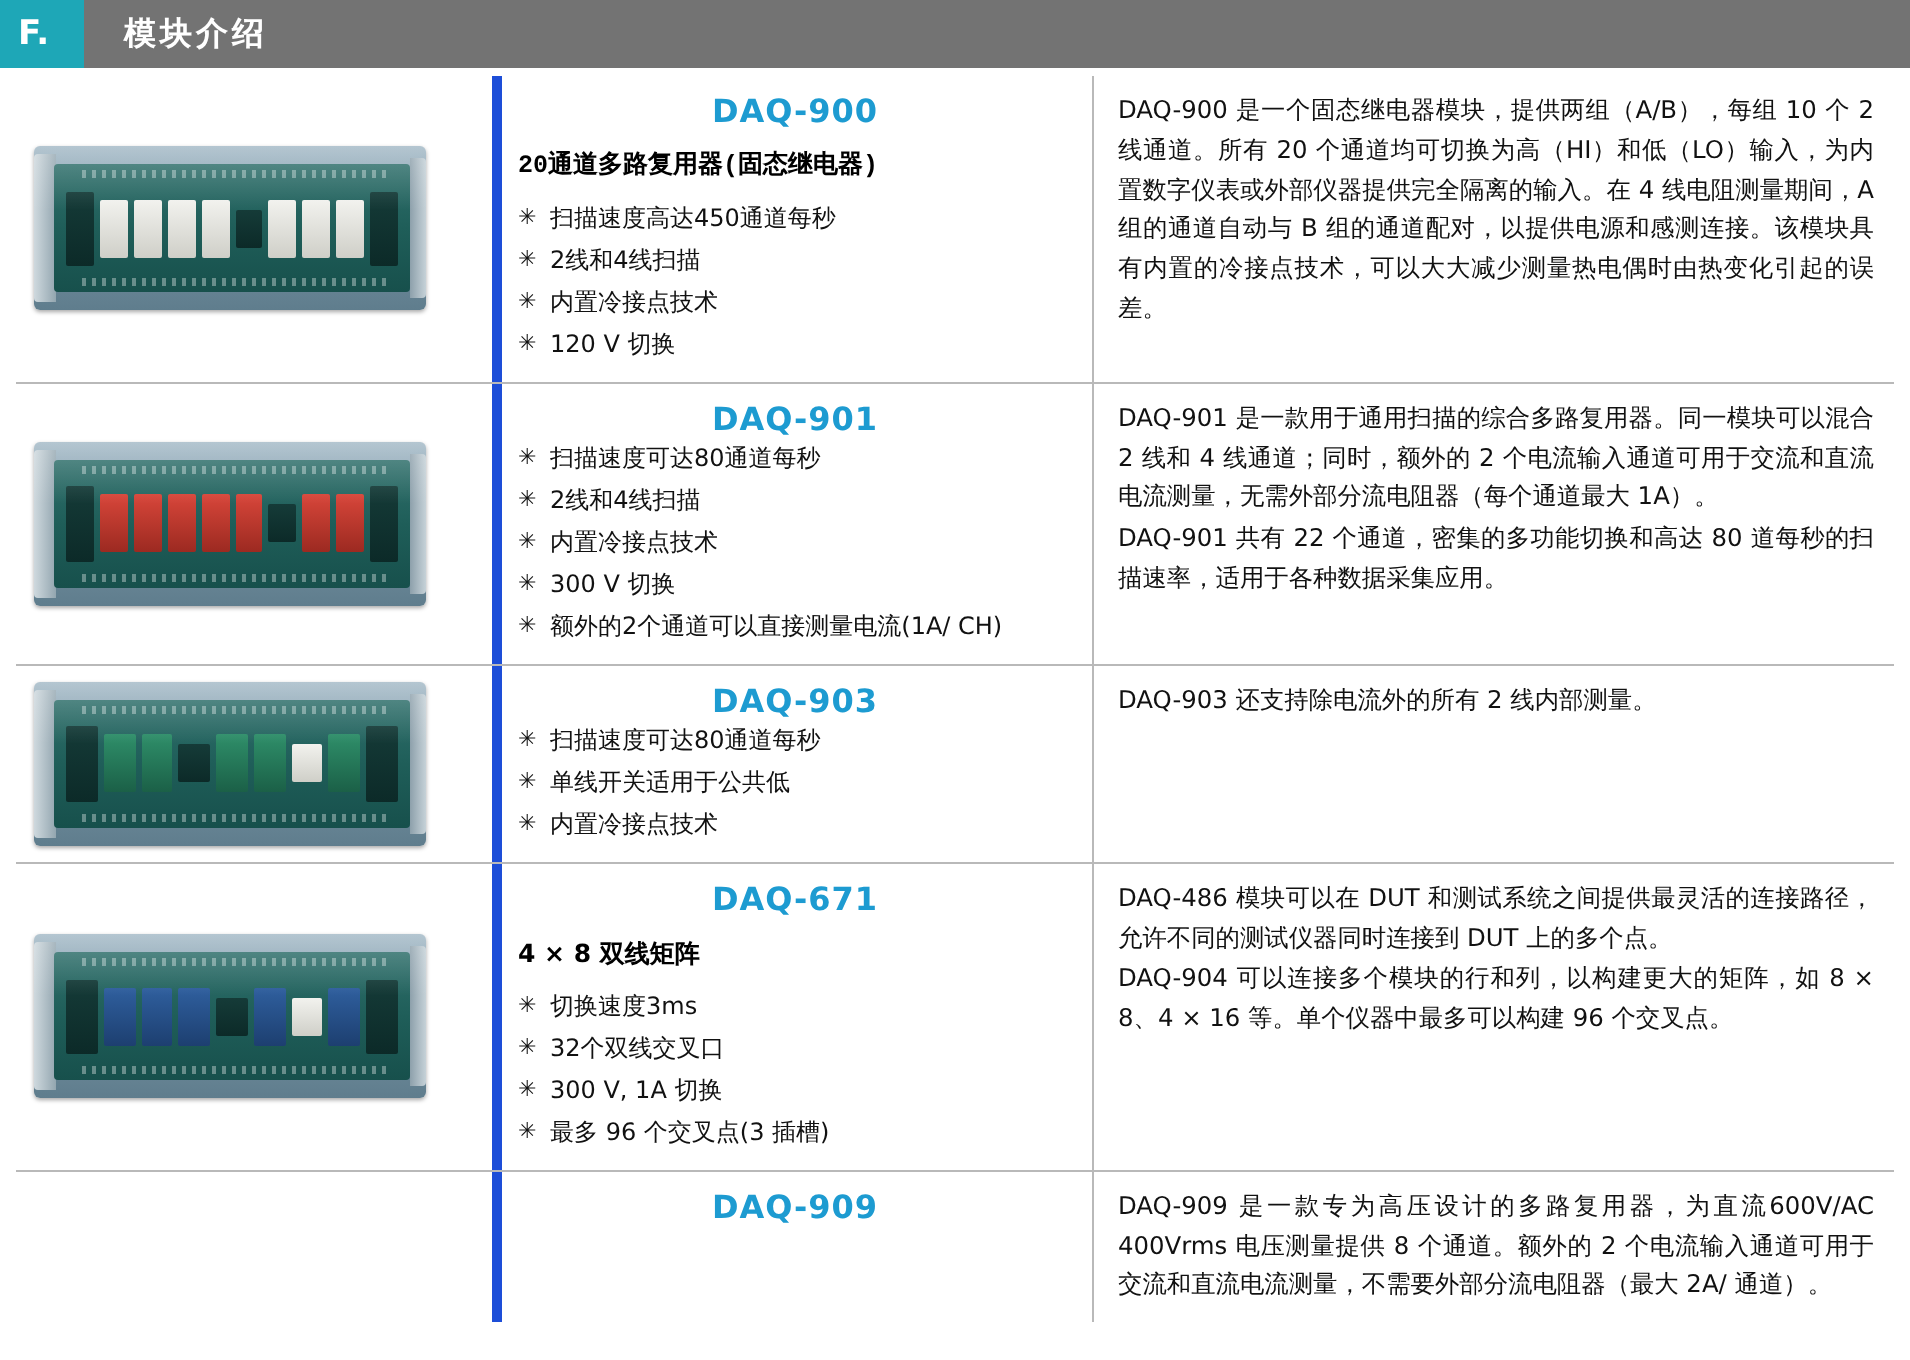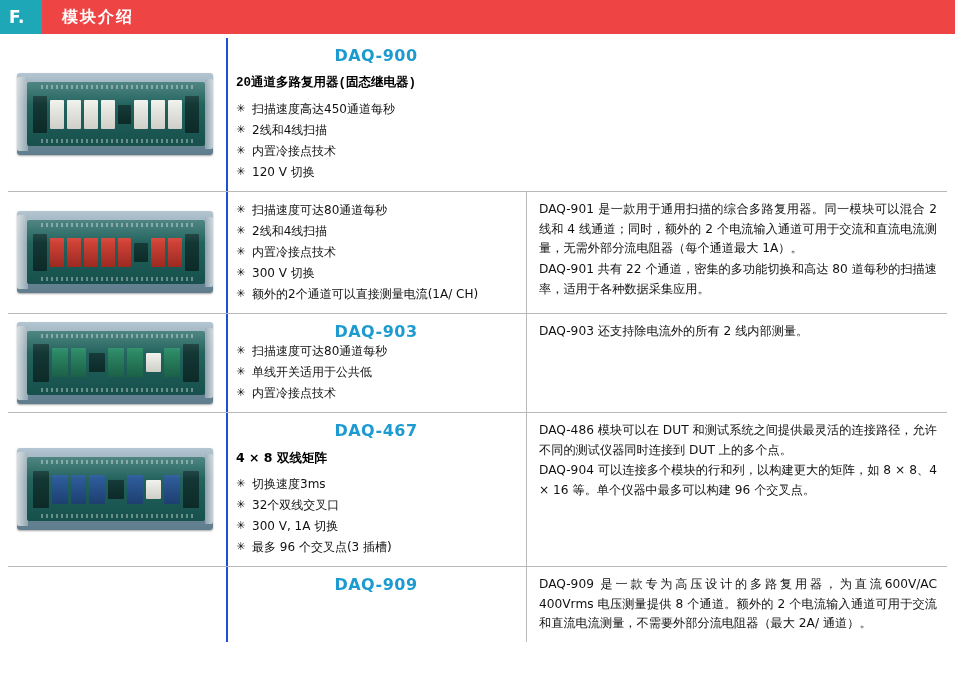--- a/index.html
+++ b/index.html
@@ -35,21 +35,21 @@
     font-size: 17px;
     font-weight: bold;
     display: flex;
     align-items: center;
     padding-left: 9px;
     box-sizing: border-box;
     letter-spacing: 0px;
   }
   .header-title-bar {
     flex: 1;
-    background: #ef4444;
+    background: #737373;
     color: #ffffff;
     display: flex;
     align-items: center;
     padding-left: 20px;
     box-sizing: border-box;
     font-size: 16px;
     font-weight: bold;
     letter-spacing: 2px;
   }
 
@@ -76,22 +76,23 @@
     justify-content: center;
     padding: 6px 4px 6px 0;
     box-sizing: border-box;
   }
 
   .cell-mid {
     width: 300px;
     flex: 0 0 300px;
     padding: 8px 10px 8px 8px;
     box-sizing: border-box;
-    border-left: 2px solid #1d4ed8;
+    border-left: 5px solid #1d4ed8;
     position: relative;
+    margin-left: 20px;
   }
   .cell-right {
     flex: 1 1 auto;
     padding: 8px 10px 8px 12px;
     box-sizing: border-box;
     border-left: 1px solid #b9b9b9;
   }
 
   .model-name {
     color: #1d9bd1;
@@ -254,20 +255,23 @@
       <div class="cell-mid">
         <div class="model-name">DAQ-900</div>
         <div class="mid-title" style="margin-top:10px;font-family:Liberation Mono, monospace;">20通道多路复用器(固态继电器)</div>
         <ul class="bullets">
           <li><span class="star">✳</span><span>扫描速度高达450通道每秒</span></li>
           <li><span class="star">✳</span><span>2线和4线扫描</span></li>
           <li><span class="star">✳</span><span>内置冷接点技术</span></li>
           <li><span class="star">✳</span><span>120 V 切换</span></li>
         </ul>
       </div>
+      <div class="cell-right desc">
+        <p>DAQ-900 是一个固态继电器模块，提供两组（A/B），每组 10 个 2 线通道。所有 20 个通道均可切换为高（HI）和低（LO）输入，为内置数字仪表或外部仪器提供完全隔离的输入。在 4 线电阻测量期间，A 组的通道自动与 B 组的通道配对，以提供电源和感测连接。该模块具有内置的冷接点技术，可以大大减少测量热电偶时由热变化引起的误差。</p>
+      </div>
     </div>
 
     <div class="row">
       <div class="cell-img">
         <div class="pcb">
           <div class="rail-left"></div>
           <div class="rail-right"></div>
           <div class="board">
             <div class="chips">
               <div class="chip dark tall"></div>
@@ -281,20 +285,21 @@
               <div class="chip red"></div>
               <div class="chip dark tall"></div>
             </div>
             <div class="edge-top"></div>
             <div class="edge-bottom"></div>
           </div>
           <div class="sheen"></div>
         </div>
       </div>
       <div class="cell-mid">
+        <div class="model-name">DAQ-901</div>
         <ul class="bullets">
           <li><span class="star">✳</span><span>扫描速度可达80通道每秒</span></li>
           <li><span class="star">✳</span><span>2线和4线扫描</span></li>
           <li><span class="star">✳</span><span>内置冷接点技术</span></li>
           <li><span class="star">✳</span><span>300 V 切换</span></li>
           <li><span class="star">✳</span><span>额外的2个通道可以直接测量电流(1A/ CH)</span></li>
         </ul>
       </div>
       <div class="cell-right desc">
         <p>DAQ-901 是一款用于通用扫描的综合多路复用器。同一模块可以混合 2 线和 4 线通道；同时，额外的 2 个电流输入通道可用于交流和直流电流测量，无需外部分流电阻器（每个通道最大 1A）。</p>
@@ -355,21 +360,21 @@
               <div class="chip blue"></div>
               <div class="chip dark tall"></div>
             </div>
             <div class="edge-top"></div>
             <div class="edge-bottom"></div>
           </div>
           <div class="sheen"></div>
         </div>
       </div>
       <div class="cell-mid">
-        <div class="model-name">DAQ-467</div>
+        <div class="model-name">DAQ-671</div>
         <div class="mid-title" style="margin-top:10px;">4 × 8 双线矩阵</div>
         <ul class="bullets">
           <li><span class="star">✳</span><span>切换速度3ms</span></li>
           <li><span class="star">✳</span><span>32个双线交叉口</span></li>
           <li><span class="star">✳</span><span>300 V, 1A 切换</span></li>
           <li><span class="star">✳</span><span>最多 96 个交叉点(3 插槽)</span></li>
         </ul>
       </div>
       <div class="cell-right desc">
         <p>DAQ-486 模块可以在 DUT 和测试系统之间提供最灵活的连接路径，允许不同的测试仪器同时连接到 DUT 上的多个点。</p>

